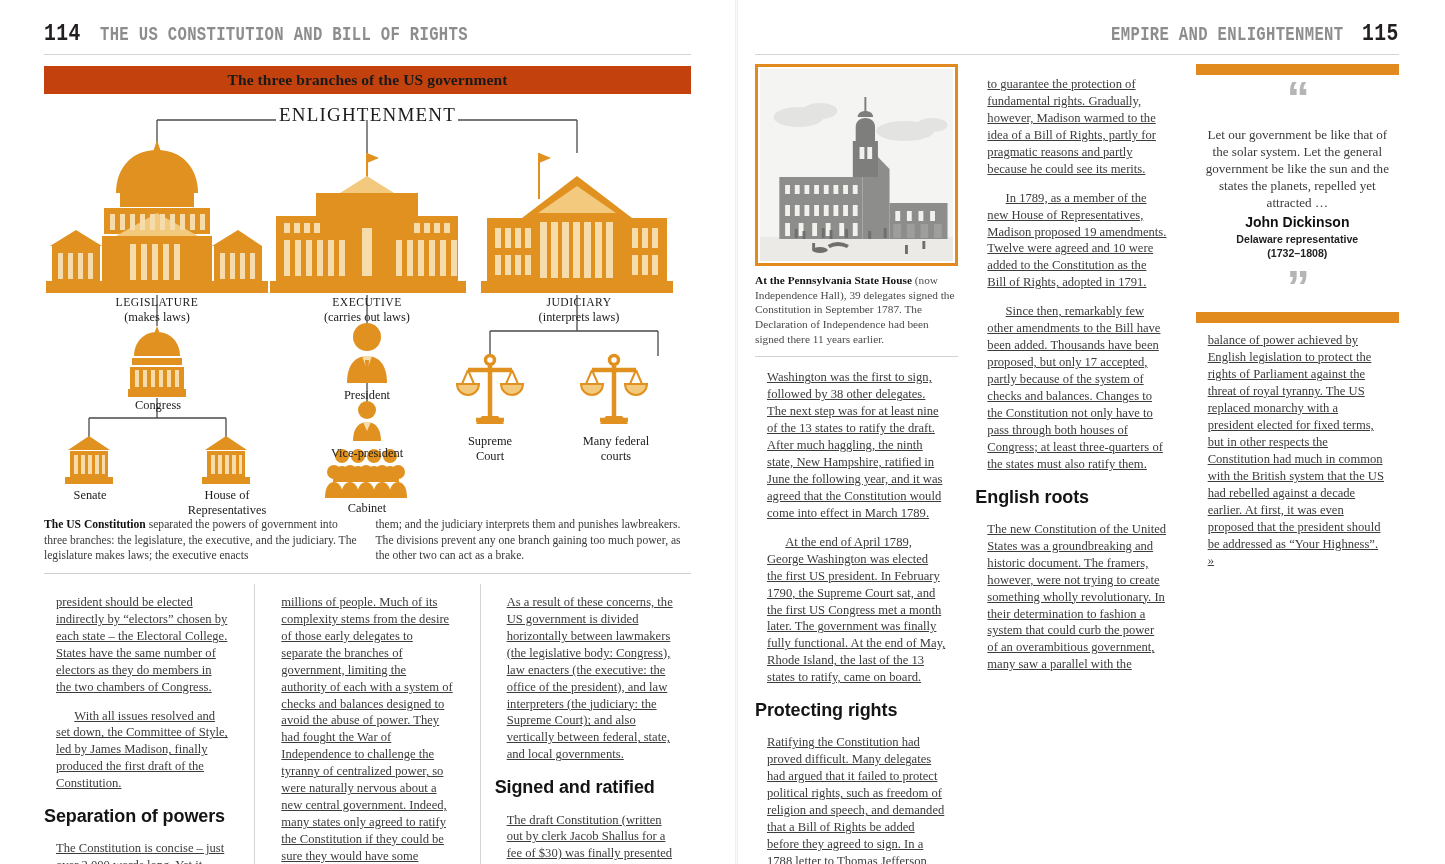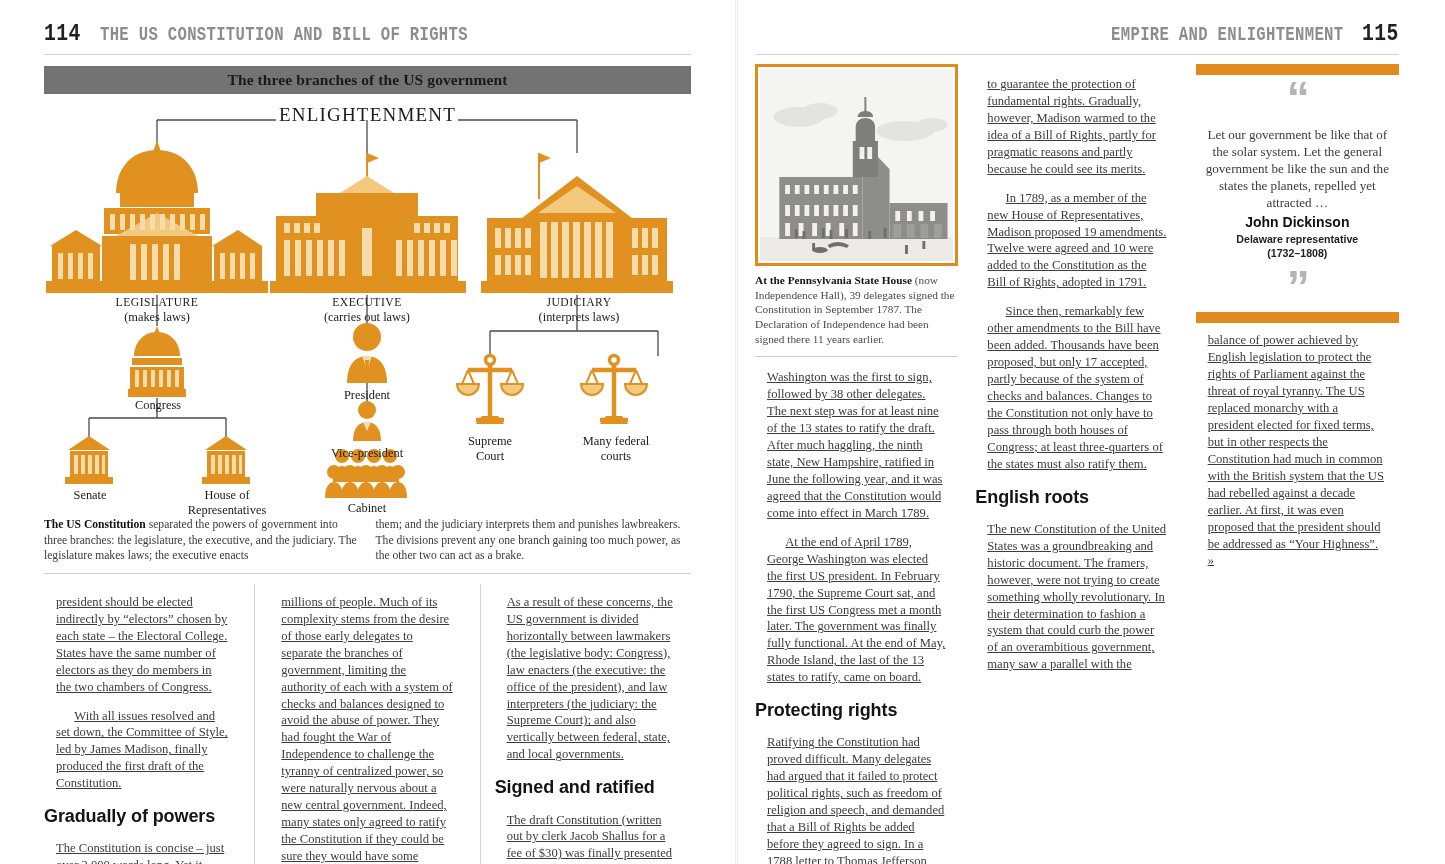--- a/index.html
+++ b/index.html
@@ -41,21 +41,21 @@
     font-size:19.5px; color:#8d8d8d; text-transform:uppercase;
     transform:scaleX(.8); transform-origin:left center;
     letter-spacing:.4px; white-space:nowrap;
   }
   .runhead.right .runtitle { transform-origin:right center; }
   .rule-head { height:1px; background:#d4d4d4; margin-top:7px; }
 
   
   .panel-title {
     margin-top:11px;
-    background:#737373;
+    background:#c2410c;
     height:28px;
     display:flex; align-items:center; justify-content:center;
     font-family:"Liberation Serif", serif;
     font-weight:bold; font-size:15.5px; color:#1a1a1a;
     letter-spacing:.1px;
   }
 
   
   .diagram { position:relative; height:410px; margin-top:4px; }
   .diagram svg { display:block; }
@@ -420,21 +420,21 @@
         <b>The US Constitution</b><span> separated the powers of government into three branches: the legislature, the executive, and the judiciary. The legislature makes laws; the executive enacts</span>
       </div>
       <div class="col">them; and the judiciary interprets them and punishes lawbreakers. The divisions prevent any one branch gaining too much power, as the other two can act as a brake.</div>
     </div>
     <div class="rule-thin"></div>
 
     <div class="cols3">
       <div class="col">
         <p>president should be elected indirectly by “electors” chosen by each state – the Electoral College. States have the same number of electors as they do members in the two chambers of Congress.</p>
         <p class="ind">With all issues resolved and set down, the Committee of Style, led by James Madison, finally produced the first draft of the Constitution.</p>
-        <h3 class="sub">Gradually of powers</h3>
+        <h3 class="sub">Separation of powers</h3>
         <p>The Constitution is concise – just over 2,000 words long. Yet it provided the basis for a complex machinery of government that now employs</p>
       </div>
       <div class="sep"></div>
       <div class="col">
         <p>millions of people. Much of its complexity stems from the desire of those early delegates to separate the branches of government, limiting the authority of each with a system of checks and balances designed to avoid the abuse of power. They had fought the War of Independence to challenge the tyranny of centralized power, so were naturally nervous about a new central government. Indeed, many states only agreed to ratify the Constitution if they could be sure they would have some guarantee of protection against the new government’s power.</p>
       </div>
       <div class="sep"></div>
       <div class="col">
         <p>As a result of these concerns, the US government is divided horizontally between lawmakers (the legislative body: Congress), law enacters (the executive: the office of the president), and law interpreters (the judiciary: the Supreme Court); and also vertically between federal, state, and local governments.</p>
         <h3 class="sub">Signed and ratified</h3>

